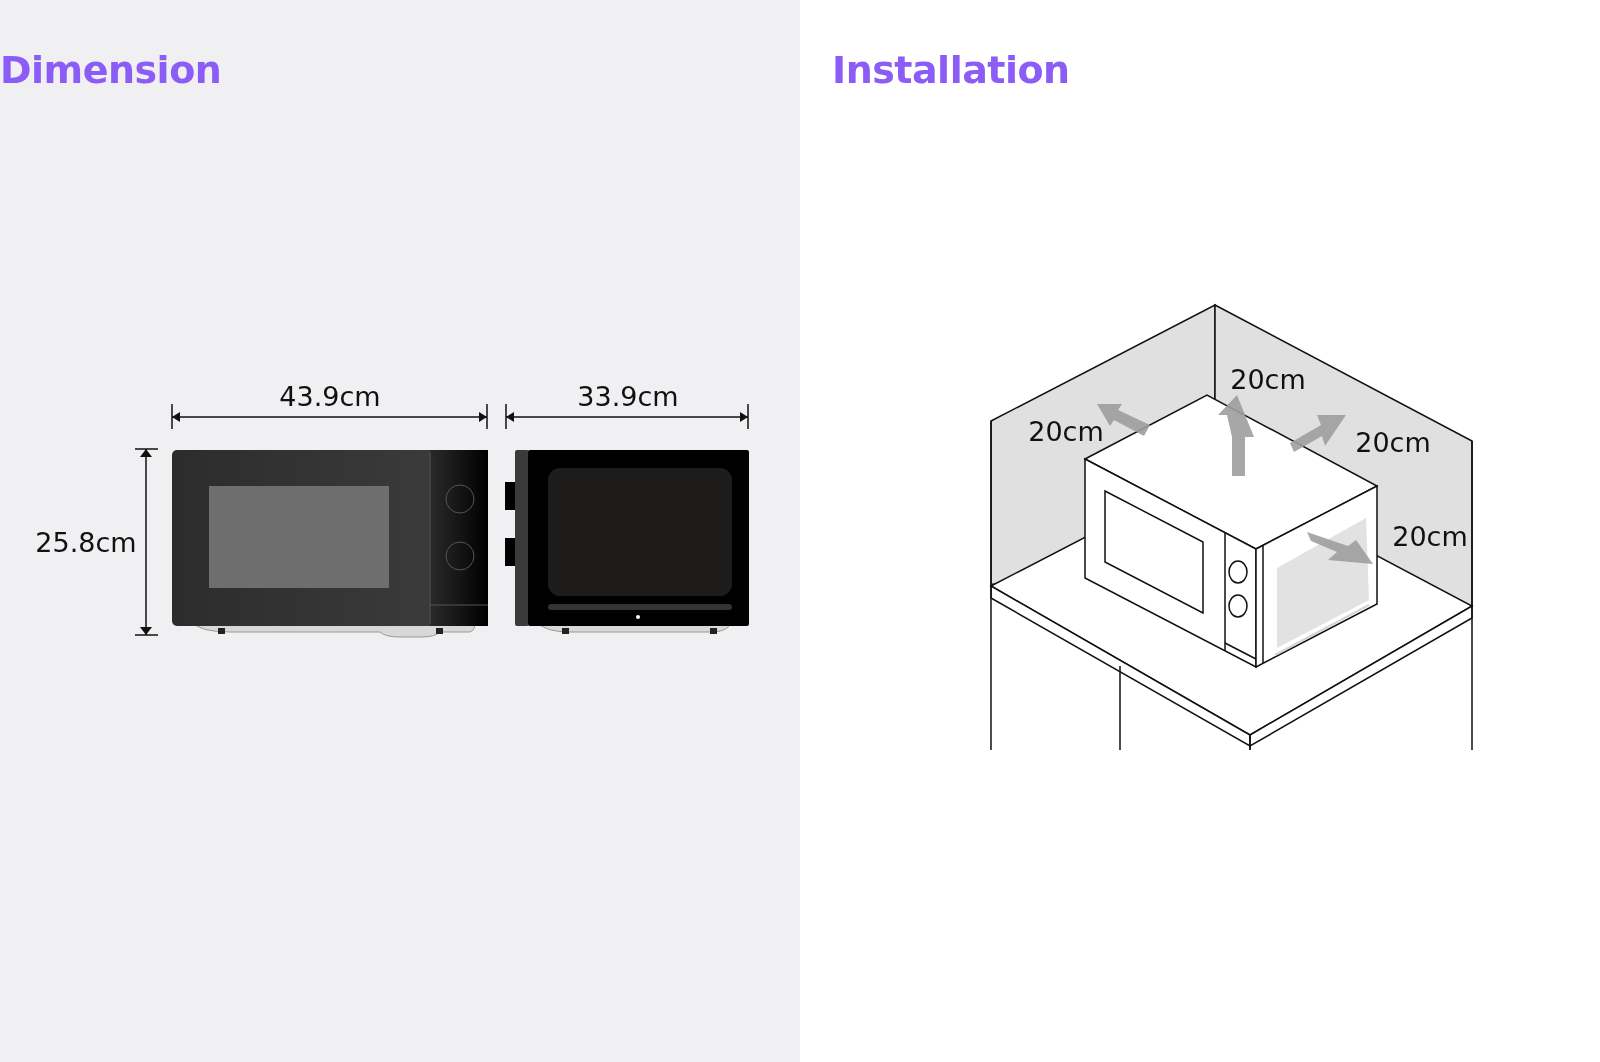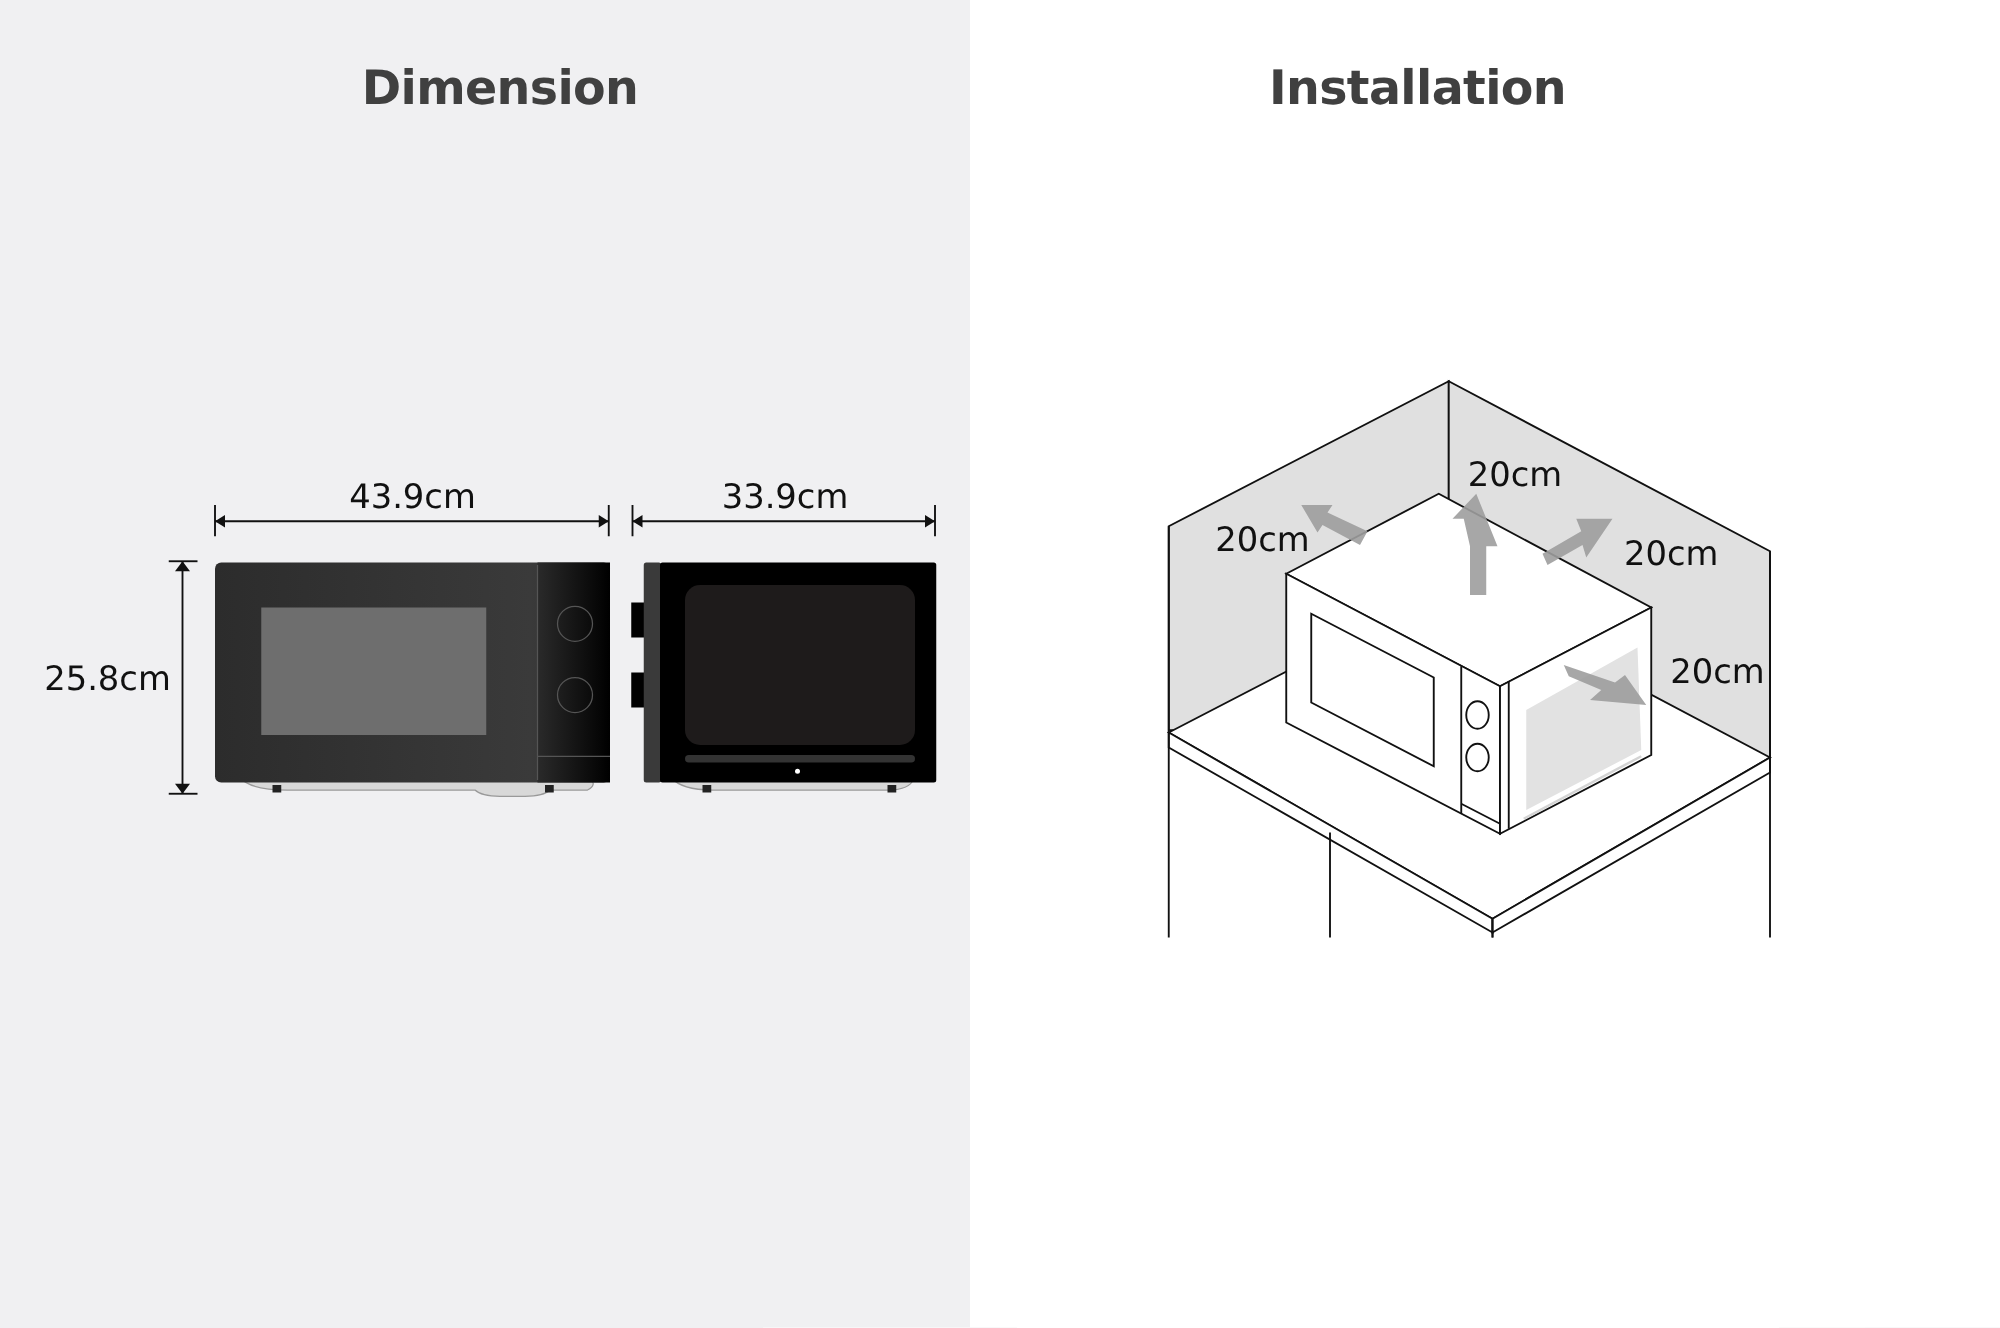--- a/index.html
+++ b/index.html
@@ -3,24 +3,24 @@
   <meta charset="utf-8">
   <style>
     html, body { margin: 0; padding: 0; }
     body {
       width: 1600px; height: 1062px; position: relative; overflow: hidden;
       font-family: "DejaVu Sans", "Liberation Sans", sans-serif;
       background: #ffffff;
     }
     .panel { position: absolute; top: 0; height: 1062px; }
     .panel-left { left: 0; width: 800px; background: #f0f0f2; }
-    .panel-right { left: 776px; width: 716px; background: #ffffff; }
+    .panel-right { left: 832px; width: 716px; background: #ffffff; }
     .title {
-      position: absolute; top: 48px; left: 0; right: 0; text-align: center;
-      font-size: 38px; font-weight: bold; color: #404040; letter-spacing: -0.5px;
+      position: absolute; top: 48px; left: 0; right: 0; text-align: left;
+      font-size: 38px; font-weight: bold; color: #8b5cf6; letter-spacing: -0.5px;
     }
     svg { position: absolute; left: 0; top: 0; }
     .dim-text {
       font-family: "DejaVu Sans", "Liberation Sans", sans-serif;
       font-size: 27px; fill: #111;
     }
   </style>
 </head>
 <body>
 

